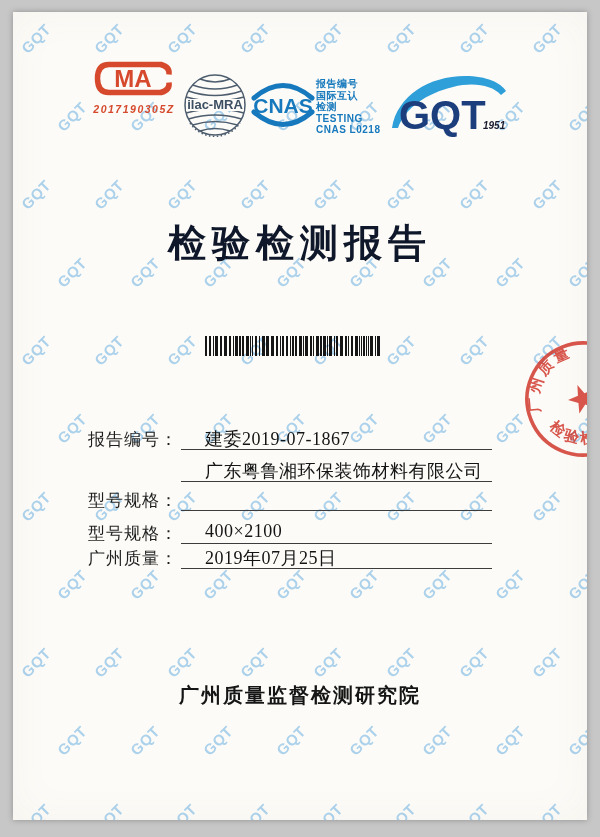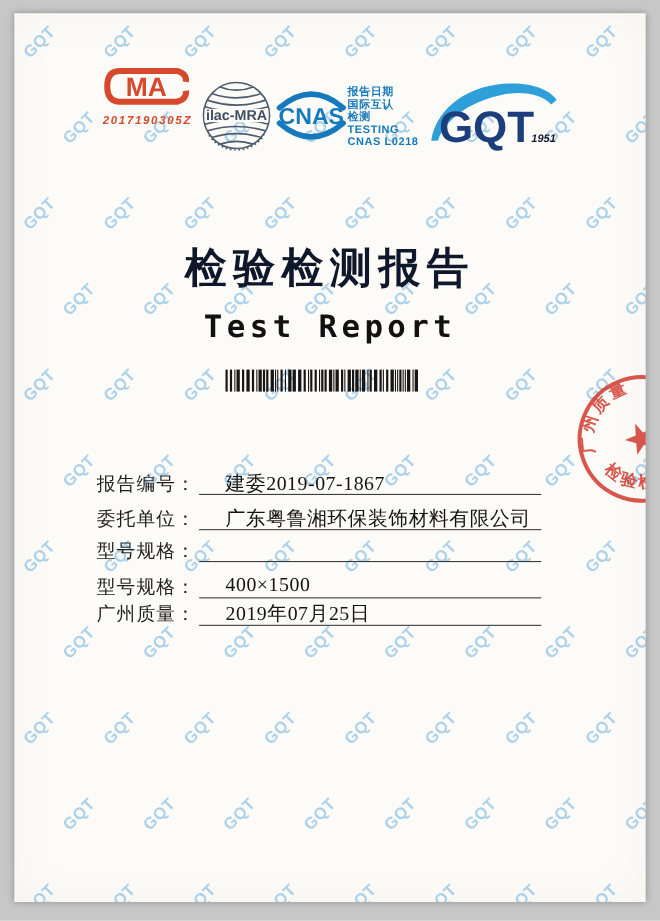--- a/index.html
+++ b/index.html
@@ -203,37 +203,36 @@
 
     <div class="logo cnas">
       <svg width="64" height="58" viewBox="0 0 64 58">
         <path d="M 3 22 Q 32 -3 61 22" fill="none" stroke="#1779bd" stroke-width="5" stroke-linecap="round"></path>
         <path d="M 3 36 Q 32 61 61 36" fill="none" stroke="#1779bd" stroke-width="5" stroke-linecap="round"></path>
         <text x="32" y="37" text-anchor="middle" font-size="21" font-weight="800" fill="#1779bd" font-family="Liberation Sans, sans-serif">CNAS</text>
       </svg>
     </div>
 
     <div class="logo cnas-block">
-      <div>报告日期</div>
+      <div>报告编号</div>
       <div>国际互认</div>
       <div>检测</div>
       <div>TESTING</div>
       <div>CNAS L0218</div>
     </div>
 
     <div class="logo gqt">
       <svg width="122" height="72" viewBox="0 0 122 72">
         <path d="M 3 58 C 8 26 40 6 76 6 C 98 6 112 13 117 21 L 112 25 C 103 15 84 12 64 17 C 38 23 16 38 9 58 Z" fill="#2f9fd9"></path>
         <text x="10" y="59" font-size="40" font-weight="800" fill="#1d3e7d" font-family="Liberation Sans, sans-serif">GQT</text>
         <text x="94" y="59" font-size="10" font-weight="700" font-style="italic" fill="#1a1a2e" font-family="Liberation Sans, sans-serif">1951</text>
       </svg>
     </div>
 
     <div class="title-zh">检验检测报告</div>
-    <div class="title-en">Test Report</div>
 
     <div class="barcode" id="barcode">
         <i style="width: 2px; margin-right: 2px;"></i>
         <i style="width: 2px; margin-right: 2px;"></i>
         <i style="width: 1px; margin-right: 1px;"></i>
         <i style="width: 3px; margin-right: 2px;"></i>
         <i style="width: 2px; margin-right: 2px;"></i>
         <i style="width: 3px; margin-right: 2px;"></i>
         <i style="width: 2px; margin-right: 2px;"></i>
         <i style="width: 1px; margin-right: 1px;"></i>
@@ -303,39 +302,39 @@
 
     <div class="fields">
 
       <div class="frow" style="top:414px">
         <span class="flabel">报告编号：</span>
         <span class="fline"></span>
         <span class="fvalue">建委2019-07-1867</span>
       </div>
 
       <div class="frow" style="top:446px">
-        <span class="flabel">委托单位：</span>
         <span class="fline"></span>
         <span class="fvalue">广东粤鲁湘环保装饰材料有限公司</span>
       </div>
 
       <div class="frow" style="top:475px">
         <span class="flabel">型号规格：</span>
         <span class="fline"></span>
       </div>
 
       <div class="frow" style="top:508px">
         <span class="flabel">型号规格：</span>
         <span class="fline"></span>
-        <span class="fvalue">400×1500</span>
+        <span class="fvalue">400×2100</span>
       </div>
 
       <div class="frow" style="top:533px">
         <span class="flabel">广州质量：</span>
         <span class="fline"></span>
         <span class="fvalue">2019年07月25日</span>
       </div>
 
     </div>
 
+    <div class="footer">广州质量监督检测研究院</div>
 
   </div>
 </div>
 
 </body></html>

